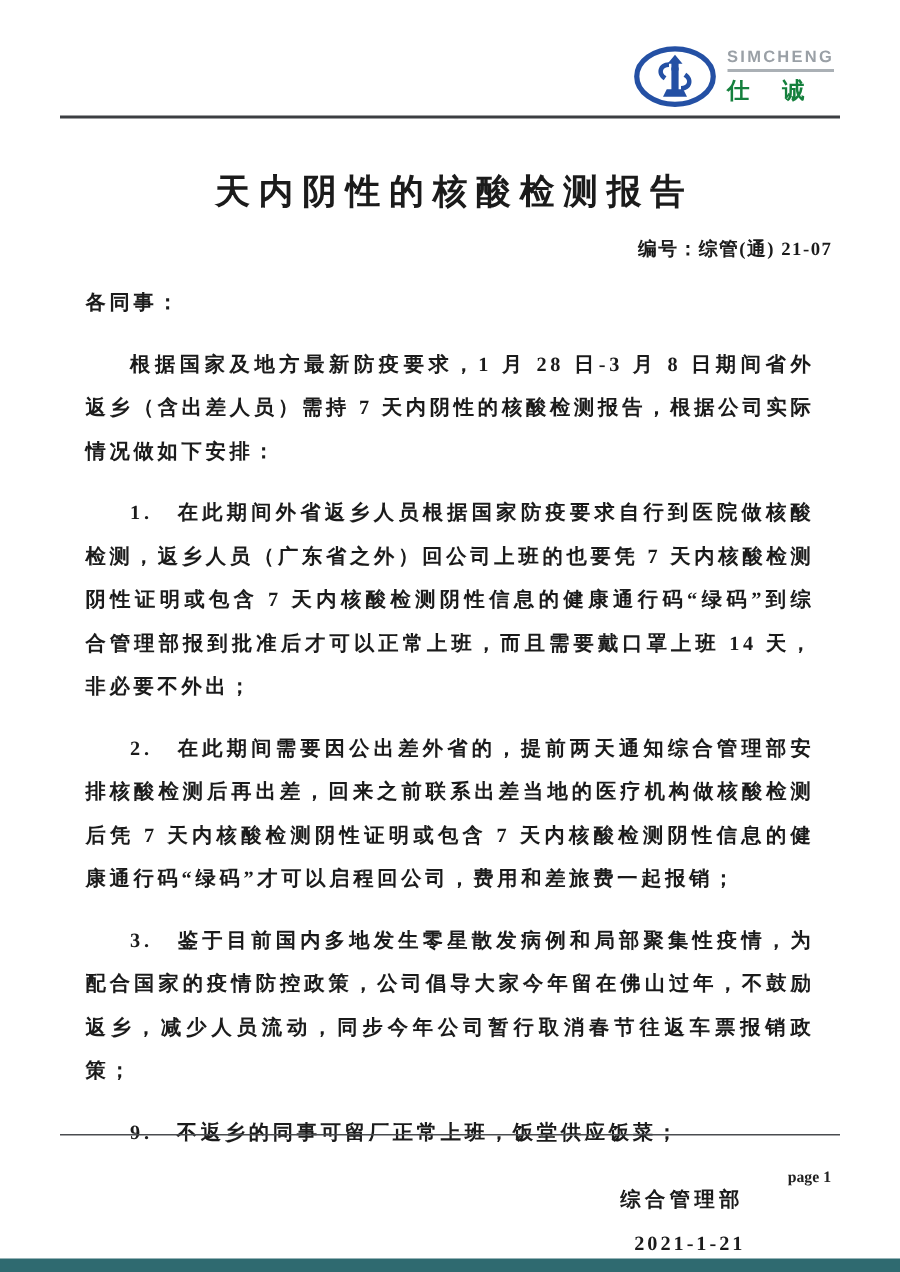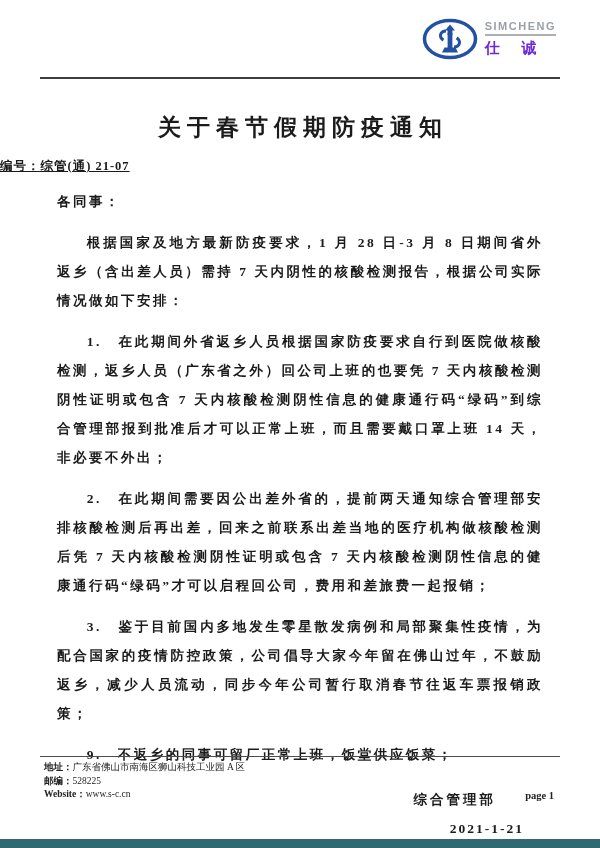--- a/index.html
+++ b/index.html
@@ -2,53 +2,53 @@
 <html><head>
 <meta charset="utf-8">
 <style>
   html,body{margin:0;padding:0;background:#ffffff;}
   .page{
     position:relative;width:600px;height:848px;background:#ffffff;
     font-family:"Liberation Serif","DejaVu Serif",serif;color:#1b1b1b;overflow:hidden;
   }
   
   .header{position:relative;height:77px;margin:0 40px;border-bottom:2px solid #3c3f42;}
-  .logo{position:absolute;right:4px;top:18px;display:flex;align-items:center;gap:7px;}
+  .logo{position:absolute;right:4px;top:30px;display:flex;align-items:center;gap:7px;}
   .emblem{display:block;}
   .brand-col{display:flex;flex-direction:column;align-items:flex-start;}
   .brand-en{
     font-family:"Liberation Sans","DejaVu Sans",sans-serif;font-weight:700;
     color:#9aa0a6;font-size:11px;letter-spacing:1.5px;
     border-bottom:2px solid #aab0b5;padding-bottom:2px;
   }
-  .brand-cn{color:#6d28d9;font-size:15px;font-weight:700;letter-spacing:9px;margin-top:3px;white-space:nowrap;}
+  .brand-cn{color:#15803d;font-size:15px;font-weight:700;letter-spacing:9px;margin-top:3px;white-space:nowrap;}
   
   .title{text-align:center;font-size:23px;font-weight:700;letter-spacing:6px;text-indent:6px;margin-top:33px;}
-  .doc-no{font-weight:700;font-size:12.5px;letter-spacing:1px;margin:15px 45px 0 0;text-decoration:underline;}
+  .doc-no{text-align:right;font-weight:700;font-size:12.5px;letter-spacing:1px;margin:15px 45px 0 0;}
   
   .body{margin:10px 45px 0 45px;font-size:13.5px;line-height:29px;font-weight:600;
         letter-spacing:2.5px;text-align:justify;}
   .body p{margin:12px;text-indent:2.2em;}
   .body p.salutation{text-indent:0;}
   .body p.closing{text-align:left;}
   
   .sign{margin-top:16px;font-size:13.5px;font-weight:600;line-height:29px;}
   .sign-dept{text-align:right;padding-right:104px;letter-spacing:3px;}
-  .sign-date{text-align:right;padding-right:76px;letter-spacing:2px;}
+  .sign-date{text-align:right;padding-right:103px;letter-spacing:2px;}
   
   .footer{
     position:absolute;left:40px;right:40px;top:756px;border-top:1.5px solid #4a4d50;
     padding-top:4px;font-size:9.5px;line-height:13.5px;color:#222;
   }
   .footer-grid{display:flex;}
   .fcol-left{width:252px;padding-left:4px;}
   .fcol-right{flex:1;}
   .frow{white-space:nowrap;}
   .flabel{font-weight:700;}
-  .page-num{position:absolute;right:6px;top:32px;font-weight:700;font-size:10.5px;}
+  .page-num{position:absolute;right:6px;top:22px;font-weight:700;font-size:10.5px;}
   .bottom-bar{position:absolute;left:0;right:0;bottom:0;height:9px;}
 </style>
 </head>
 <body>
 
 <div class="page">
 
   <div class="header">
     <div class="logo">
       <svg class="emblem" width="56" height="42" viewBox="0 0 56 42">
@@ -59,50 +59,39 @@
         <path d="M24 11.5 C16.5 11.5 14.5 19.5 20.5 23.5 L22.3 20.8 C18.4 18.7 19.6 14.6 24 14.6 Z" fill="#2450a4"></path>
         <path d="M32 30.5 C39.5 30.5 41.5 22.5 35.5 18.5 L33.7 21.2 C37.6 23.3 36.4 27.4 32 27.4 Z" fill="#2450a4"></path>
       </svg>
       <div class="brand-col">
         <span class="brand-en">SIMCHENG</span>
         <span class="brand-cn">仕 诚</span>
       </div>
     </div>
   </div>
 
-  <div class="title">关于春节假期防疫通知</div>
+  <div class="title">天内阴性的核酸检测报告</div>
   <div class="doc-no">编号：综管(通) 21-07</div>
 
   <div class="body">
     <p class="salutation">各同事：</p>
     <p>根据国家及地方最新防疫要求，1 月 28 日-3 月 8 日期间省外返乡（含出差人员）需持 7 天内阴性的核酸检测报告，根据公司实际情况做如下安排：</p>
     <p>1.　在此期间外省返乡人员根据国家防疫要求自行到医院做核酸检测，返乡人员（广东省之外）回公司上班的也要凭 7 天内核酸检测阴性证明或包含 7 天内核酸检测阴性信息的健康通行码“绿码”到综合管理部报到批准后才可以正常上班，而且需要戴口罩上班 14 天，非必要不外出；</p>
     <p>2.　在此期间需要因公出差外省的，提前两天通知综合管理部安排核酸检测后再出差，回来之前联系出差当地的医疗机构做核酸检测后凭 7 天内核酸检测阴性证明或包含 7 天内核酸检测阴性信息的健康通行码“绿码”才可以启程回公司，费用和差旅费一起报销；</p>
     <p>3.　鉴于目前国内多地发生零星散发病例和局部聚集性疫情，为配合国家的疫情防控政策，公司倡导大家今年留在佛山过年，不鼓励返乡，减少人员流动，同步今年公司暂行取消春节往返车票报销政策；</p>
     <p>9.　不返乡的同事可留厂正常上班，饭堂供应饭菜；</p>
   </div>
 
   <div class="sign">
     <div class="sign-dept">综合管理部</div>
     <div class="sign-date">2021-1-21</div>
   </div>
 
   <div class="footer">
     <div class="footer-grid">
-      <div class="fcol-left">
-        <div class="frow">
-          <span class="flabel">地址：</span><span>广东省佛山市南海区狮山科技工业园 A 区</span>
-        </div>
-        <div class="frow">
-          <span class="flabel">邮编：</span><span>528225</span>
-        </div>
-        <div class="frow">
-          <span class="flabel">Website：</span><span>www.s-c.cn</span>
-        </div>
-      </div>
       <div class="fcol-right">
       </div>
     </div>
     <div class="page-num">page 1</div>
   </div>
 
   <div class="bottom-bar" style="background: rgb(47, 106, 112);"></div>
 </div>
 
 </body></html>

